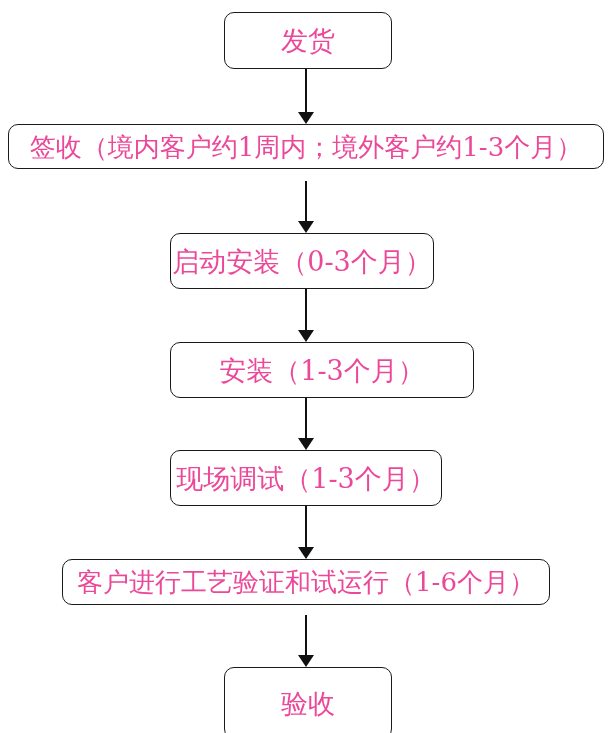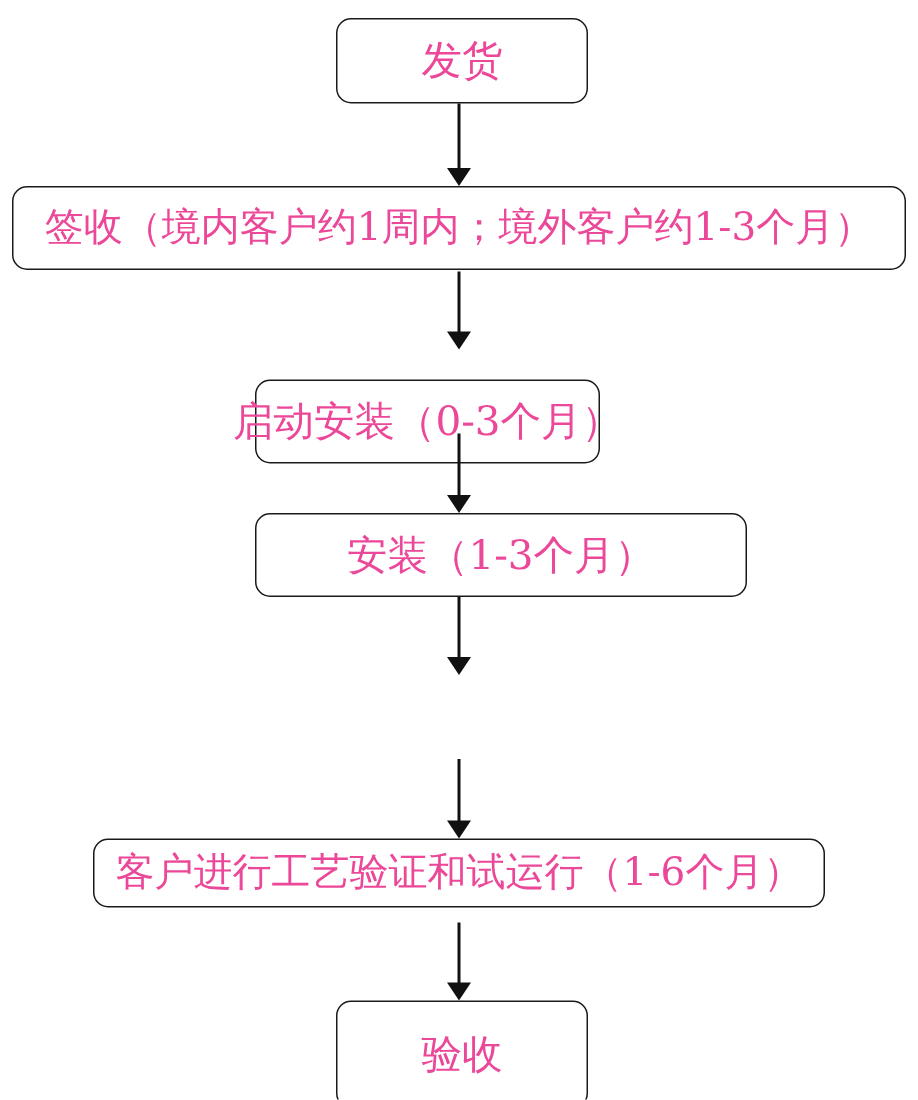--- a/index.html
+++ b/index.html
@@ -40,23 +40,23 @@
     font-size: 27px;
     line-height: 1;
     color: #ec4899;
     letter-spacing: 0px;
     white-space: nowrap;
     padding: 0 6px;
   }
 
   
   .n1 { left: 224px; top: 12px;  width: 168px; height: 57px; }
-  .n2 { left: 8px;   top: 124px; width: 596px; height: 56px; }
-  .n3 { left: 170px; top: 233px; width: 230px; height: 56px; margin-top: 20px; }
-  .n4 { left: 170px; top: 342px; width: 328px; height: 56px; }
+  .n2 { left: 8px;   top: 124px; width: 596px; height: 45px; }
+  .n3 { left: 170px; top: 233px; width: 264px; height: 56px; }
+  .n4 { left: 170px; top: 342px; width: 304px; height: 56px; }
   .n5 { left: 170px; top: 450px; width: 272px; height: 56px; }
   .n6 { left: 62px;  top: 559px; width: 488px; height: 46px; }
   .n7 { left: 224px; top: 667px; width: 168px; height: 72px; }
 
   .n2 .node-label { font-size: 26px; }
   .n6 .node-label { font-size: 26px; }
 
   
   .connector {
     position: absolute;
@@ -113,20 +113,23 @@
   <div class="connector c3"></div>
   <div class="arrowhead a3"></div>
 
   <div class="node n4">
     <span class="node-label">安装（1-3个月）</span>
   </div>
 
   <div class="connector c4"></div>
   <div class="arrowhead a4"></div>
 
+  <div class="node n5">
+    <span class="node-label">现场调试（1-3个月）</span>
+  </div>
 
   <div class="connector c5"></div>
   <div class="arrowhead a5"></div>
 
   <div class="node n6">
     <span class="node-label">客户进行工艺验证和试运行（1-6个月）</span>
   </div>
 
   <div class="connector c6"></div>
   <div class="arrowhead a6"></div>

